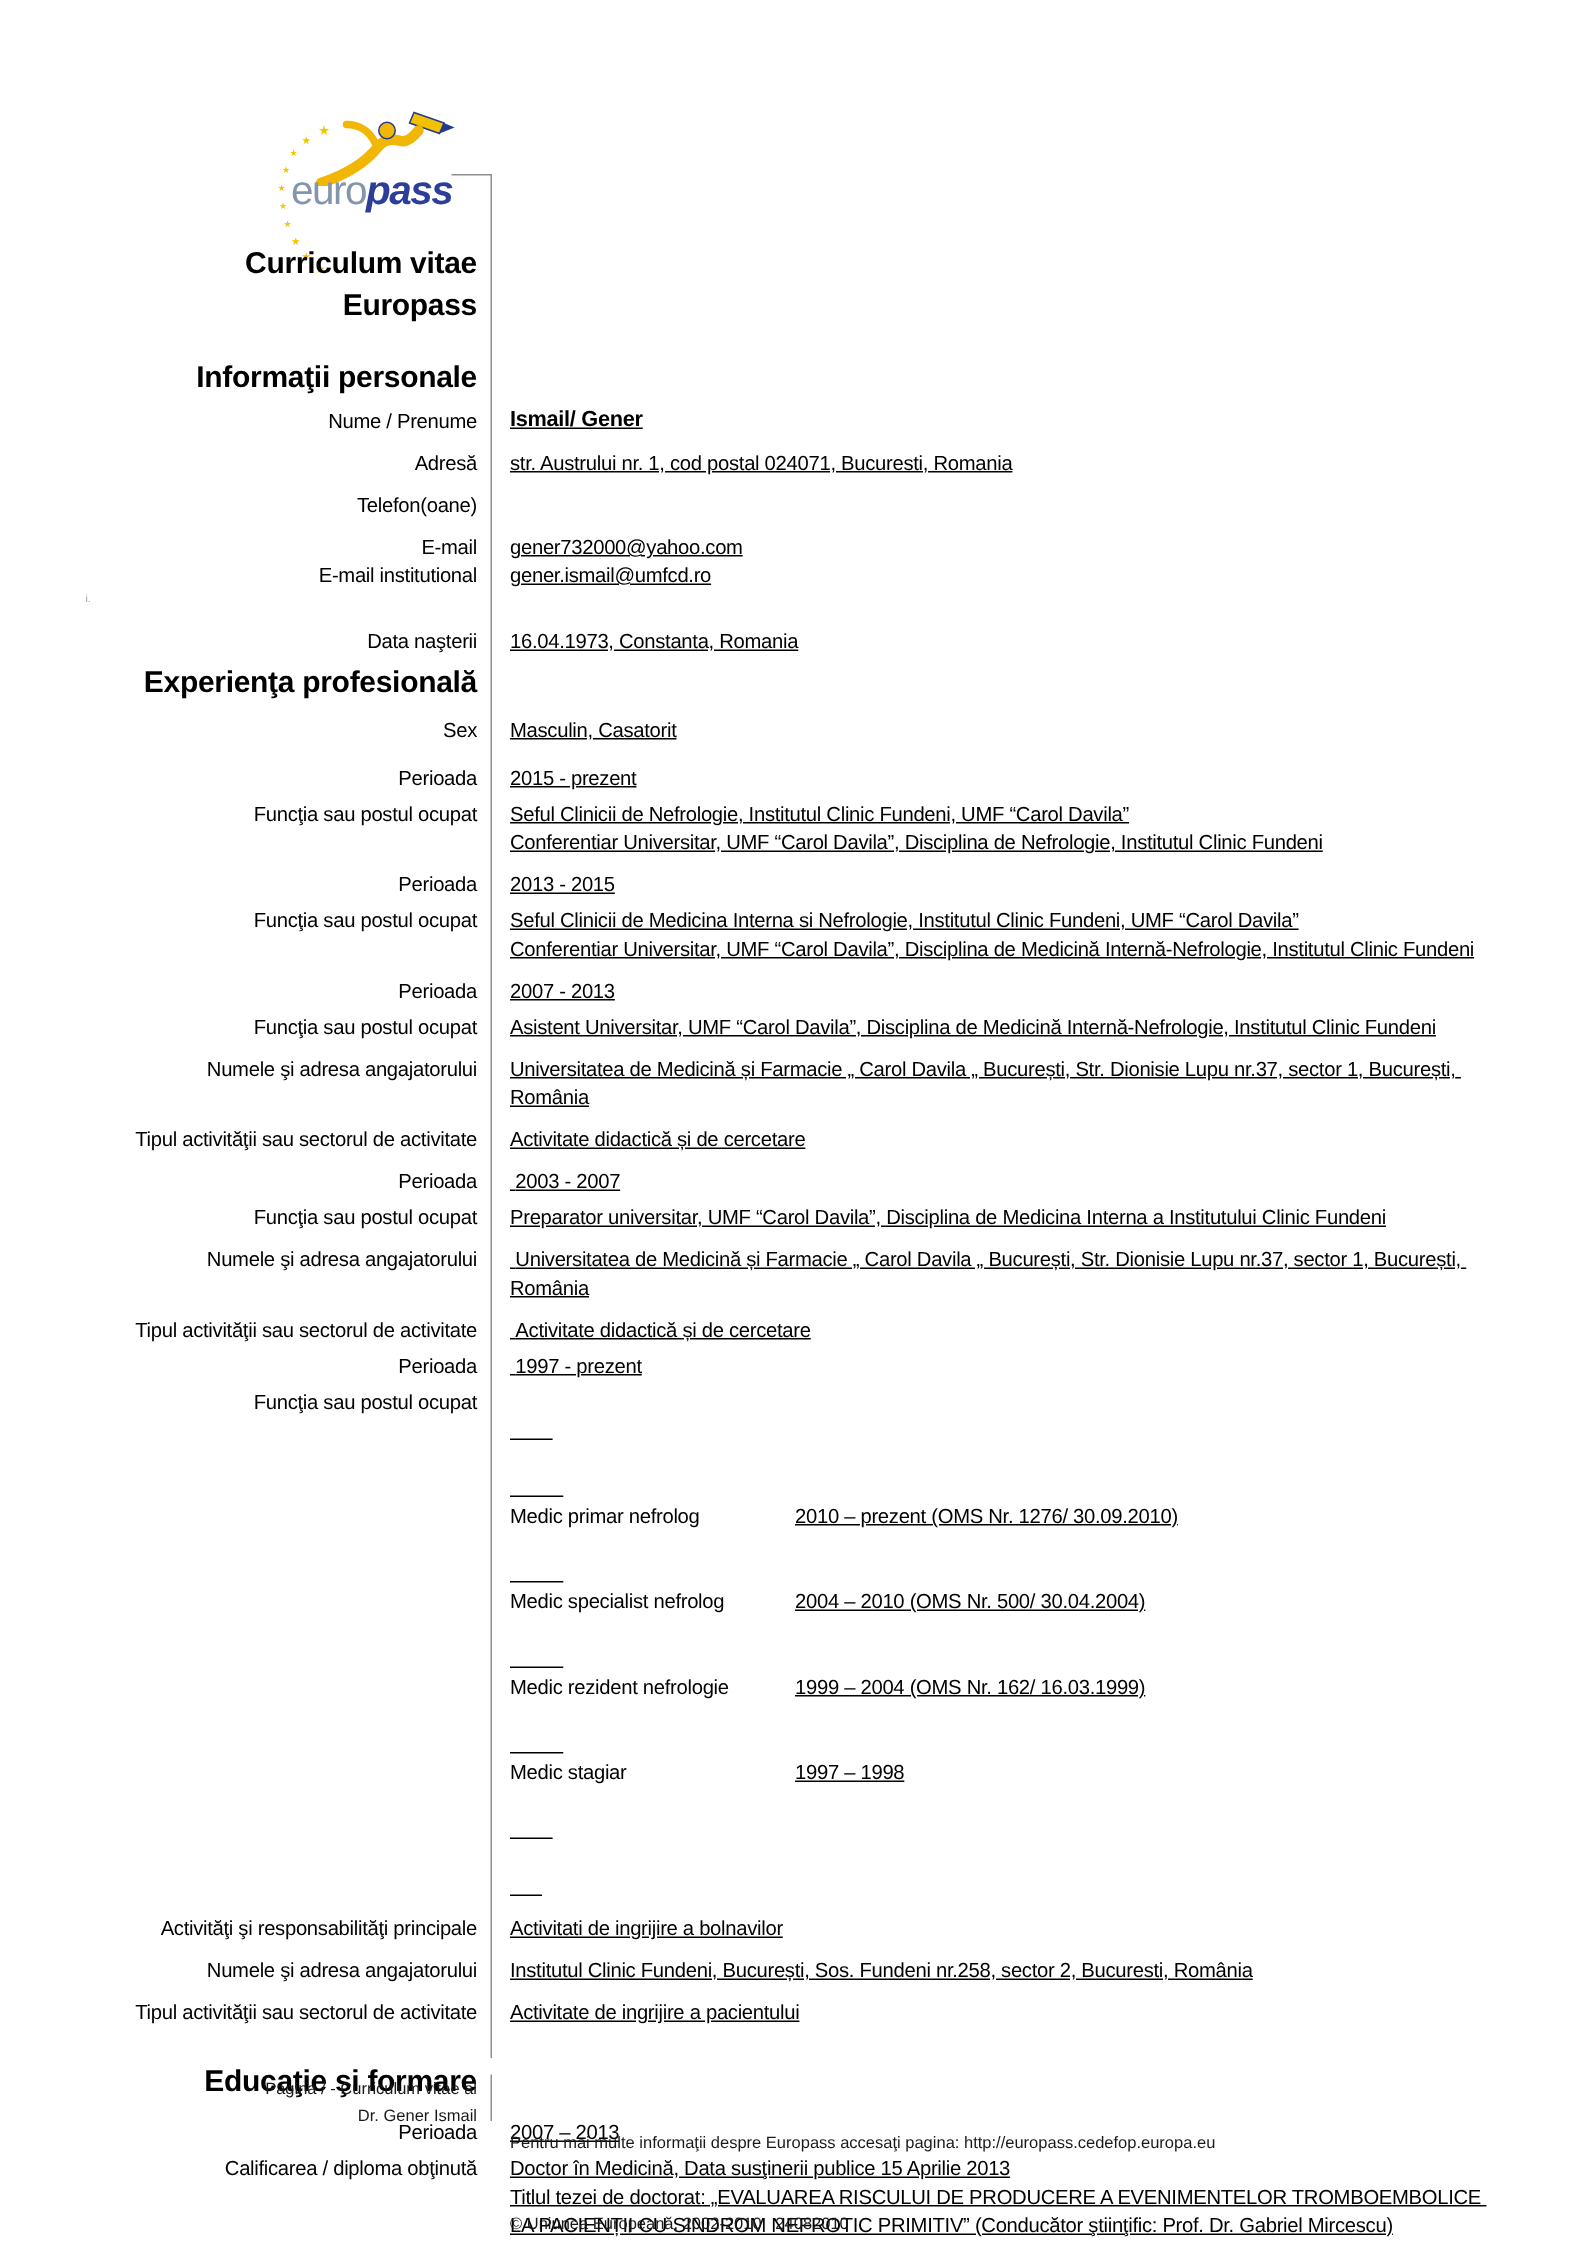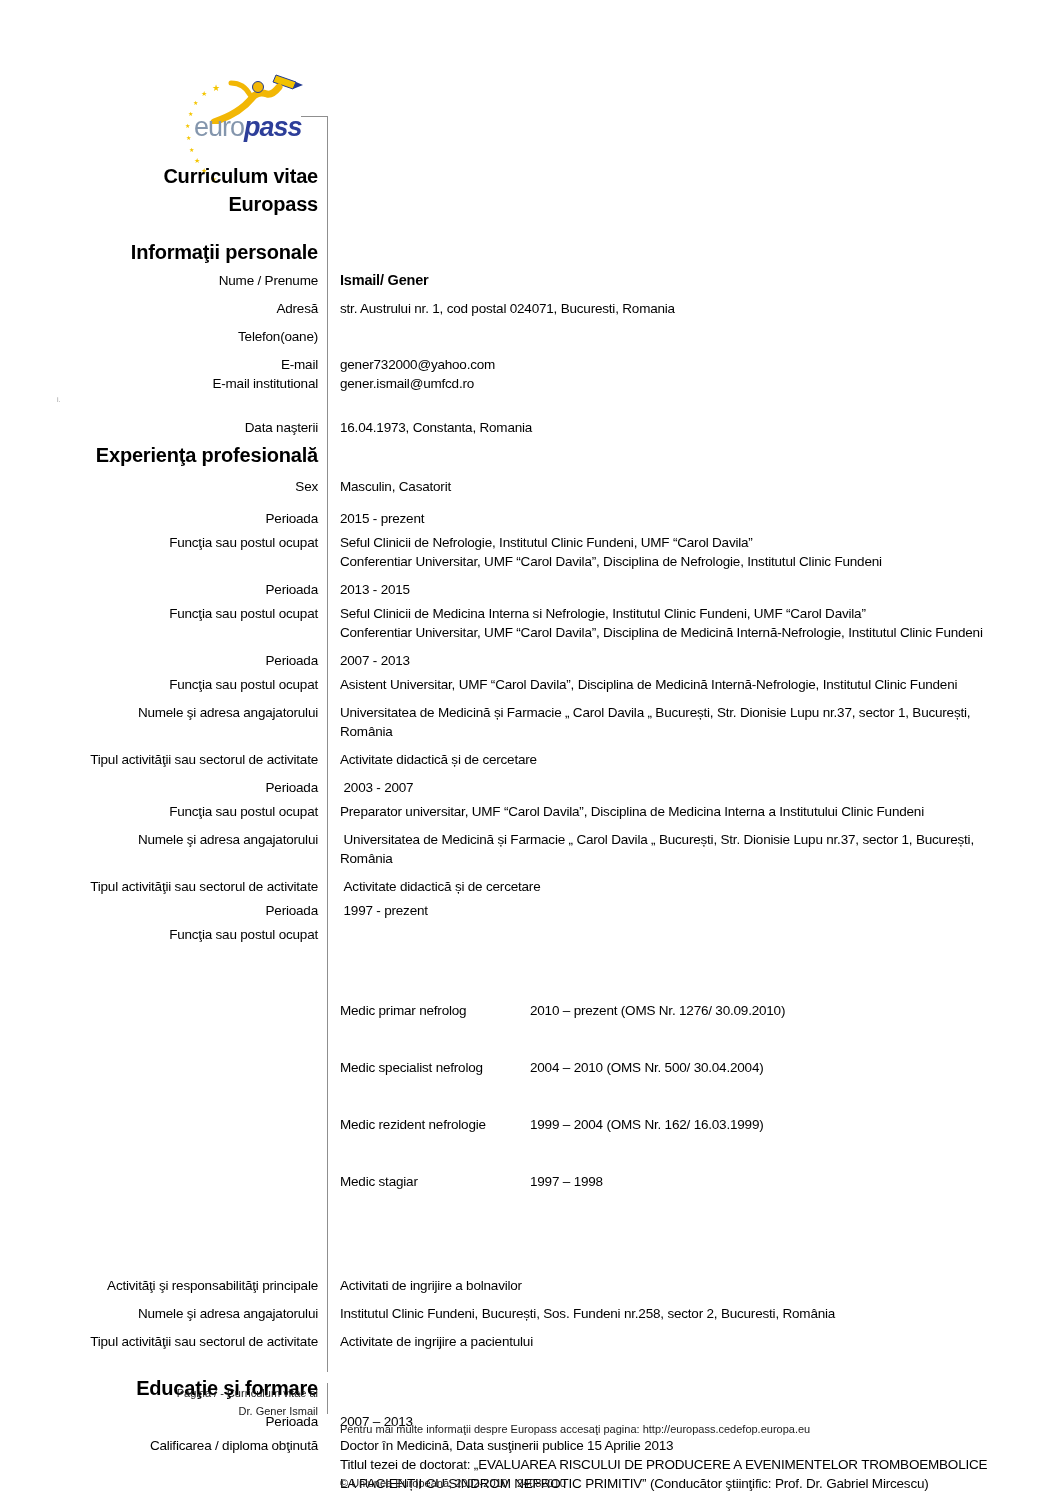--- a/index.html
+++ b/index.html
@@ -35,21 +35,21 @@
   .main{position:absolute;left:0;top:243px;width:100%;}
   .row{display:flex;margin-bottom:9px;}
   .pb-sm{margin-bottom:5px;}
   .tight{margin-bottom:0;}
   .mt-2{margin-top:2px;}.mt-3{margin-top:3px;}.mt-4{margin-top:4px;}.mt-7{margin-top:7px;}
   .mt-9{margin-top:9px;}.mt-12{margin-top:12px;}.mt-13{margin-top:13px;}.mt-14{margin-top:14px;}
   .mt-25{margin-top:25px;justify-content:space-between;}.mt-28{margin-top:28px;}
   .cell-l{width:327px;flex-shrink:0;box-sizing:border-box;padding-right:9px;text-align:right;
           font-size:13.5px;line-height:19px;letter-spacing:-0.2px;}
   .cell-r{flex:1;box-sizing:border-box;padding-left:13px;padding-right:60px;
-          font-size:13.5px;line-height:19px;letter-spacing:-0.2px;white-space:pre-wrap;}
+          font-size:13.5px;line-height:19px;letter-spacing:-0.2px;white-space:pre-wrap;text-decoration:underline;}
   .section-heading .cell-l{font-weight:bold;font-size:20px;letter-spacing:-0.2px;}
   .value-bold .cell-r{font-weight:bold;font-size:14.5px;}
 
   
   .medic-table{display:block;}
   .medic-line{line-height:19px;}
   .medic-role{display:inline-block;width:190px;}
 
   
   .footer{position:absolute;left:0;top:1384px;width:100%;display:flex;}

